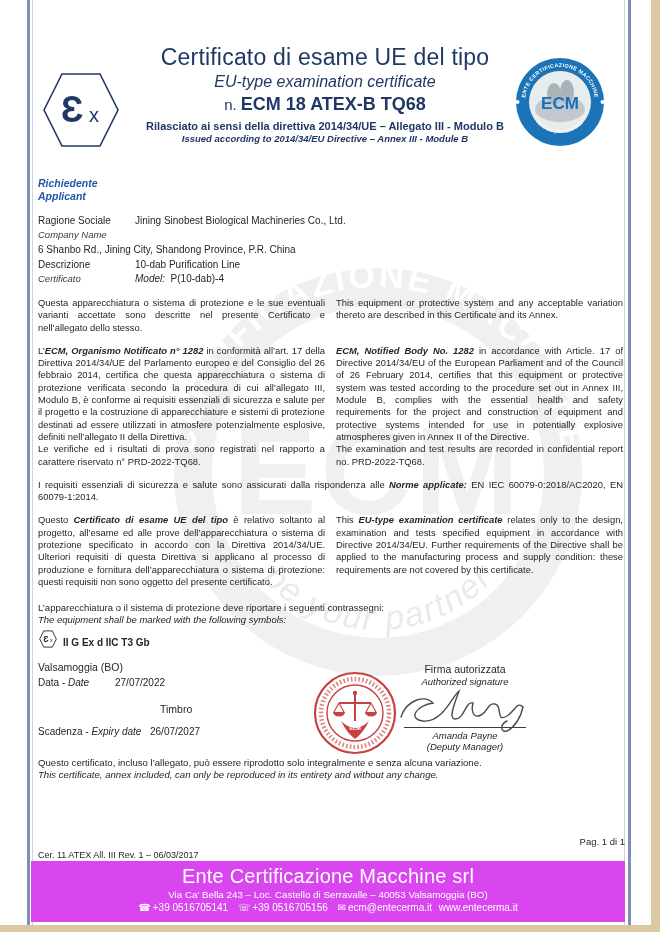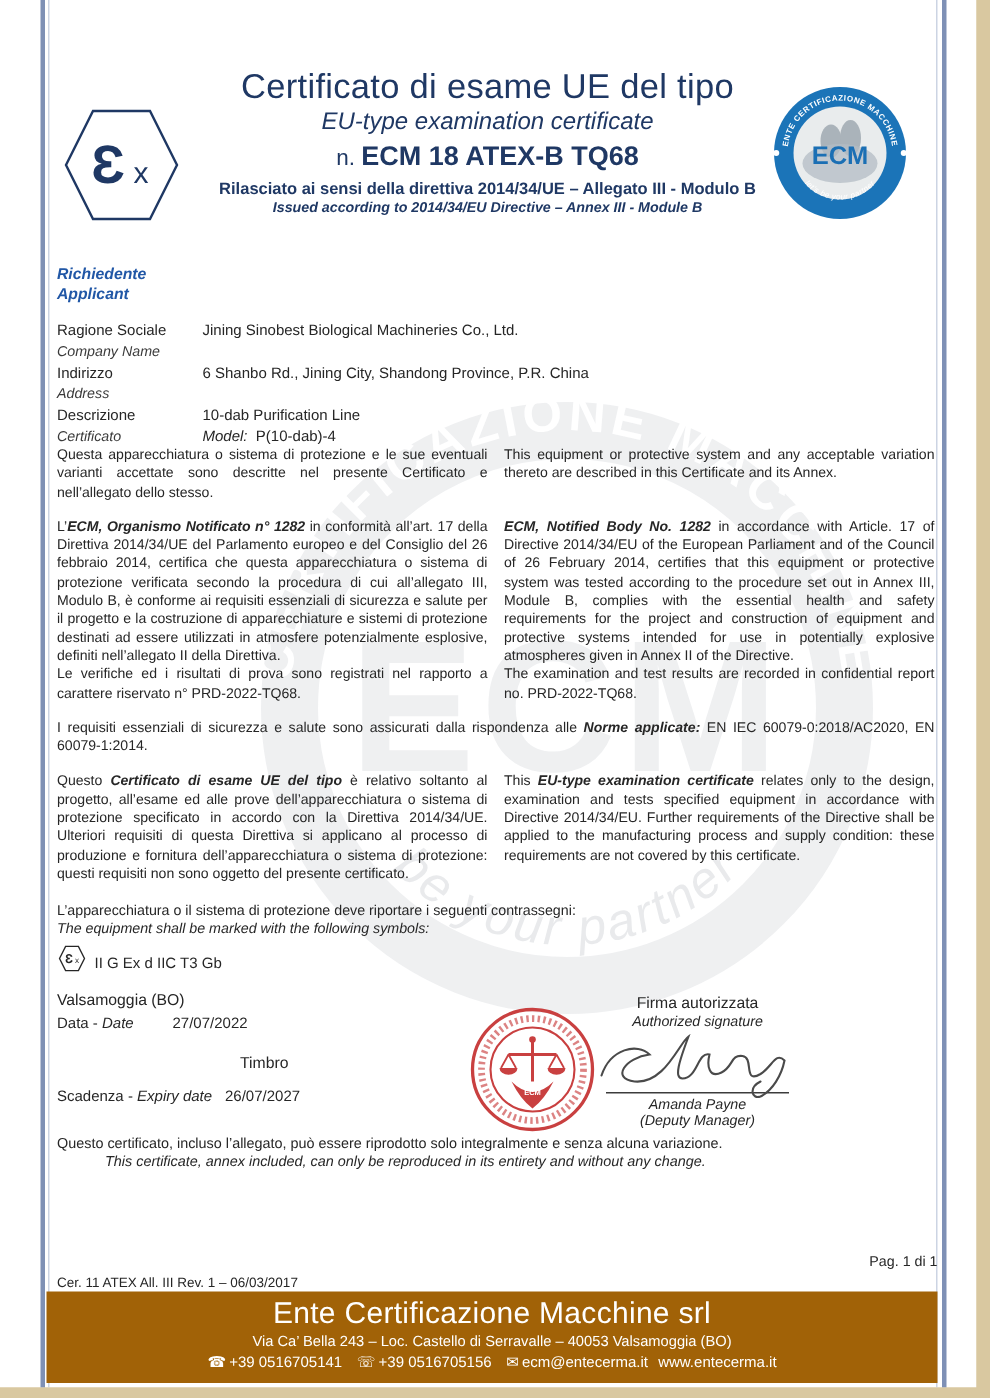--- a/index.html
+++ b/index.html
@@ -47,21 +47,21 @@
   
   .body-cols { position:absolute; left:38px; top:297px; width:585px; }
   .para-pair { display:flex; gap:11px; margin-bottom:11px; }
   .para { flex:1; font-size:9.4px; line-height:12.3px; text-align:justify; white-space:pre-line; color:#262626; }
 
   
   .marking { position:absolute; left:38px; top:602px; width:560px; }
   .mark-it { font-size:9.5px; }
   .mark-en { font-size:9.5px; font-style:italic; margin-top:1px; }
   .mark-line { display:flex; align-items:flex-end; gap:5px; margin-top:5px; }
-  .mark-code { font-size:10px; font-weight:400; }
+  .mark-code { font-size:10px; font-weight:700; }
 
   
   .place { position:absolute; left:38px; top:661px; font-size:10.5px; }
   .date-row { position:absolute; left:38px; top:677px; font-size:10px; display:flex; }
   .date-row .lbl { width:77px; flex:none; }
   .timbro { position:absolute; left:160px; top:703px; font-size:10.5px; }
   .expiry-row { position:absolute; left:38px; top:726px; font-size:10px; display:flex; }
   .expiry-row .lbl { width:112px; flex:none; }
 
   .stamp { position:absolute; left:313px; top:671px; }
@@ -70,28 +70,28 @@
   .sig-h-it { font-size:10.5px; }
   .sig-h-en { font-size:9.5px; font-style:italic; margin-top:1px; }
   .sig-scribble { margin:-6px 0 -10px 0; }
   .sig-line { width:122px; height:1px; background:#3c3c3c; margin:0 auto; }
   .sig-name { font-size:9.5px; font-style:italic; margin-top:2px; }
   .sig-role { font-size:9.5px; font-style:italic; }
 
   
   .closing { position:absolute; left:38px; top:757px; width:575px; }
   .closing-it { font-size:9.6px; }
-  .closing-en { font-size:9.6px; font-style:italic; margin-top:1px;margin-left:32px; }
+  .closing-en { font-size:9.6px; font-style:italic; margin-top:1px; }
 
   
   .page-num { position:absolute; left:425px; top:836px; width:200px; text-align:right; font-size:9.5px; }
   .doc-ref  { position:absolute; left:38px; top:850px; font-size:9px; }
   .footer-bar {
     position:absolute; left:31px; top:861px; width:594px; height:61px;
-    background:#a16207; color:#ffffff; text-align:center; padding-top:4px;
+    background:#d946ef; color:#ffffff; text-align:center; padding-top:4px;
   }
   .f-company { font-size:20px; font-weight:400; letter-spacing:0.2px; }
   .f-address { font-size:9.8px; margin-top:1px; }
   .f-contacts { font-size:10px; margin-top:2px; }
   .f-contacts .ic { font-size:10px; margin:0 2px 0 7px; }
   .f-contacts .ic:first-child { margin-left:0; }
 
   .edge-bottom { position:absolute; left:0; top:925px; width:660px; height:7px; background:#d9c8a0; }
   .edge-right  { position:absolute; left:651px; top:0; width:9px; height:932px; background:#d9c8a0; }
 </style>
@@ -158,24 +158,20 @@
       <div class="app-row">
         <div class="app-labels">
           <div class="lab-it">Ragione Sociale</div>
           <div class="lab-en">Company Name</div>
         </div>
         <div class="app-values">
           <div>Jining Sinobest Biological Machineries Co., Ltd.</div>
         </div>
       </div>
       <div class="app-row">
-        <div class="app-labels">
-          <div class="lab-it">Indirizzo</div>
-          <div class="lab-en">Address</div>
-        </div>
         <div class="app-values">
           <div>6 Shanbo Rd., Jining City, Shandong Province, P.R. China</div>
         </div>
       </div>
       <div class="app-row">
         <div class="app-labels">
           <div class="lab-it">Descrizione</div>
           <div class="lab-en">Certificato</div>
         </div>
         <div class="app-values">

